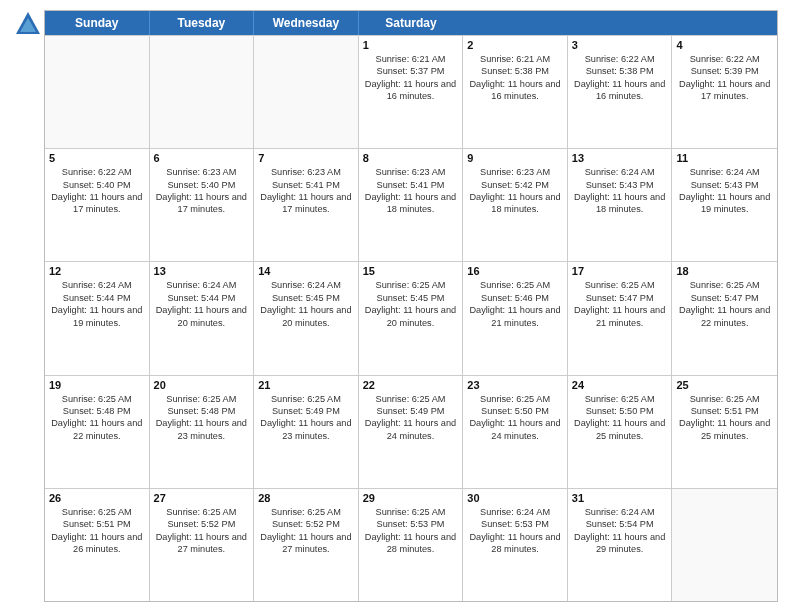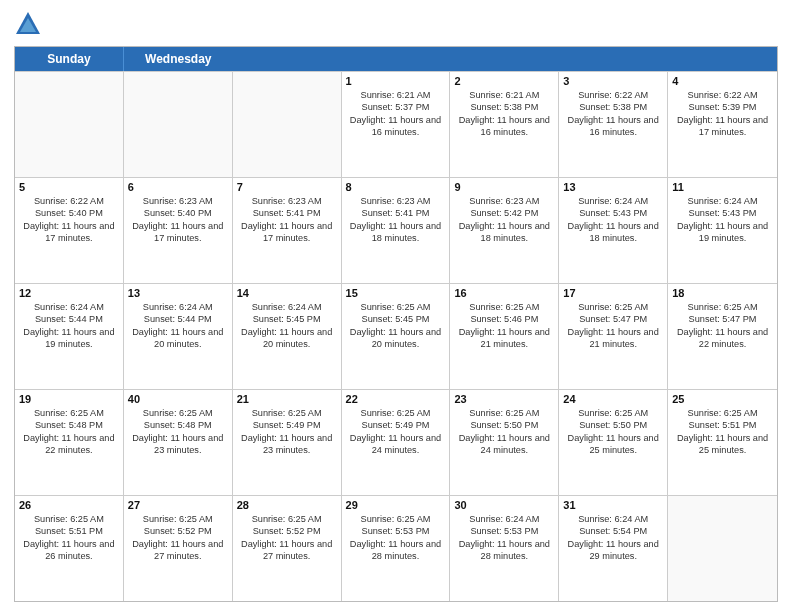--- a/index.html
+++ b/index.html
@@ -8,21 +8,21 @@
       background: #fff;
       width: 792px;
       height: 612px;
       overflow: hidden;
     }
     .page {
       width: 792px;
       height: 612px;
       padding: 10px 14px 10px 14px;
       display: flex;
-      flex-direction: column;
+      flex-direction: row;
     }
     .header {
       display: flex;
       justify-content: space-between;
       align-items: flex-start;
       margin-bottom: 8px;
     }
     .logo-area {
       display: flex;
       align-items: center;
@@ -122,21 +122,23 @@
     </div>
     <div class="title-area">
       <div class="month-year"></div>
       <div class="location"></div>
     </div>
   </div>
 
   <div class="calendar">
     <div class="cal-header" id="cal-header">
         <div class="cal-header-cell">Sunday</div>
+        <div class="cal-header-cell">Tuesday</div>
         <div class="cal-header-cell">Wednesday</div>
+        <div class="cal-header-cell">Saturday</div>
       </div>
     <div class="cal-body" id="cal-body">
         <div class="cal-row">
           <div class="cal-cell empty"></div>
           <div class="cal-cell empty"></div>
           <div class="cal-cell empty"></div>
           <div class="cal-cell">
             <div class="day-num">1</div>
         <div class="day-info">Sunrise: 6:21 AM<br>Sunset: 5:37 PM<br>Daylight: 11 hours and 16 minutes.</div>
           </div>
@@ -212,21 +214,21 @@
             <div class="day-num">18</div>
         <div class="day-info">Sunrise: 6:25 AM<br>Sunset: 5:47 PM<br>Daylight: 11 hours and 22 minutes.</div>
           </div>
         </div>
         <div class="cal-row">
           <div class="cal-cell">
             <div class="day-num">19</div>
         <div class="day-info">Sunrise: 6:25 AM<br>Sunset: 5:48 PM<br>Daylight: 11 hours and 22 minutes.</div>
           </div>
           <div class="cal-cell">
-            <div class="day-num">40</div>
+            <div class="day-num">20</div>
         <div class="day-info">Sunrise: 6:25 AM<br>Sunset: 5:48 PM<br>Daylight: 11 hours and 23 minutes.</div>
           </div>
           <div class="cal-cell">
             <div class="day-num">21</div>
         <div class="day-info">Sunrise: 6:25 AM<br>Sunset: 5:49 PM<br>Daylight: 11 hours and 23 minutes.</div>
           </div>
           <div class="cal-cell">
             <div class="day-num">22</div>
         <div class="day-info">Sunrise: 6:25 AM<br>Sunset: 5:49 PM<br>Daylight: 11 hours and 24 minutes.</div>
           </div>

